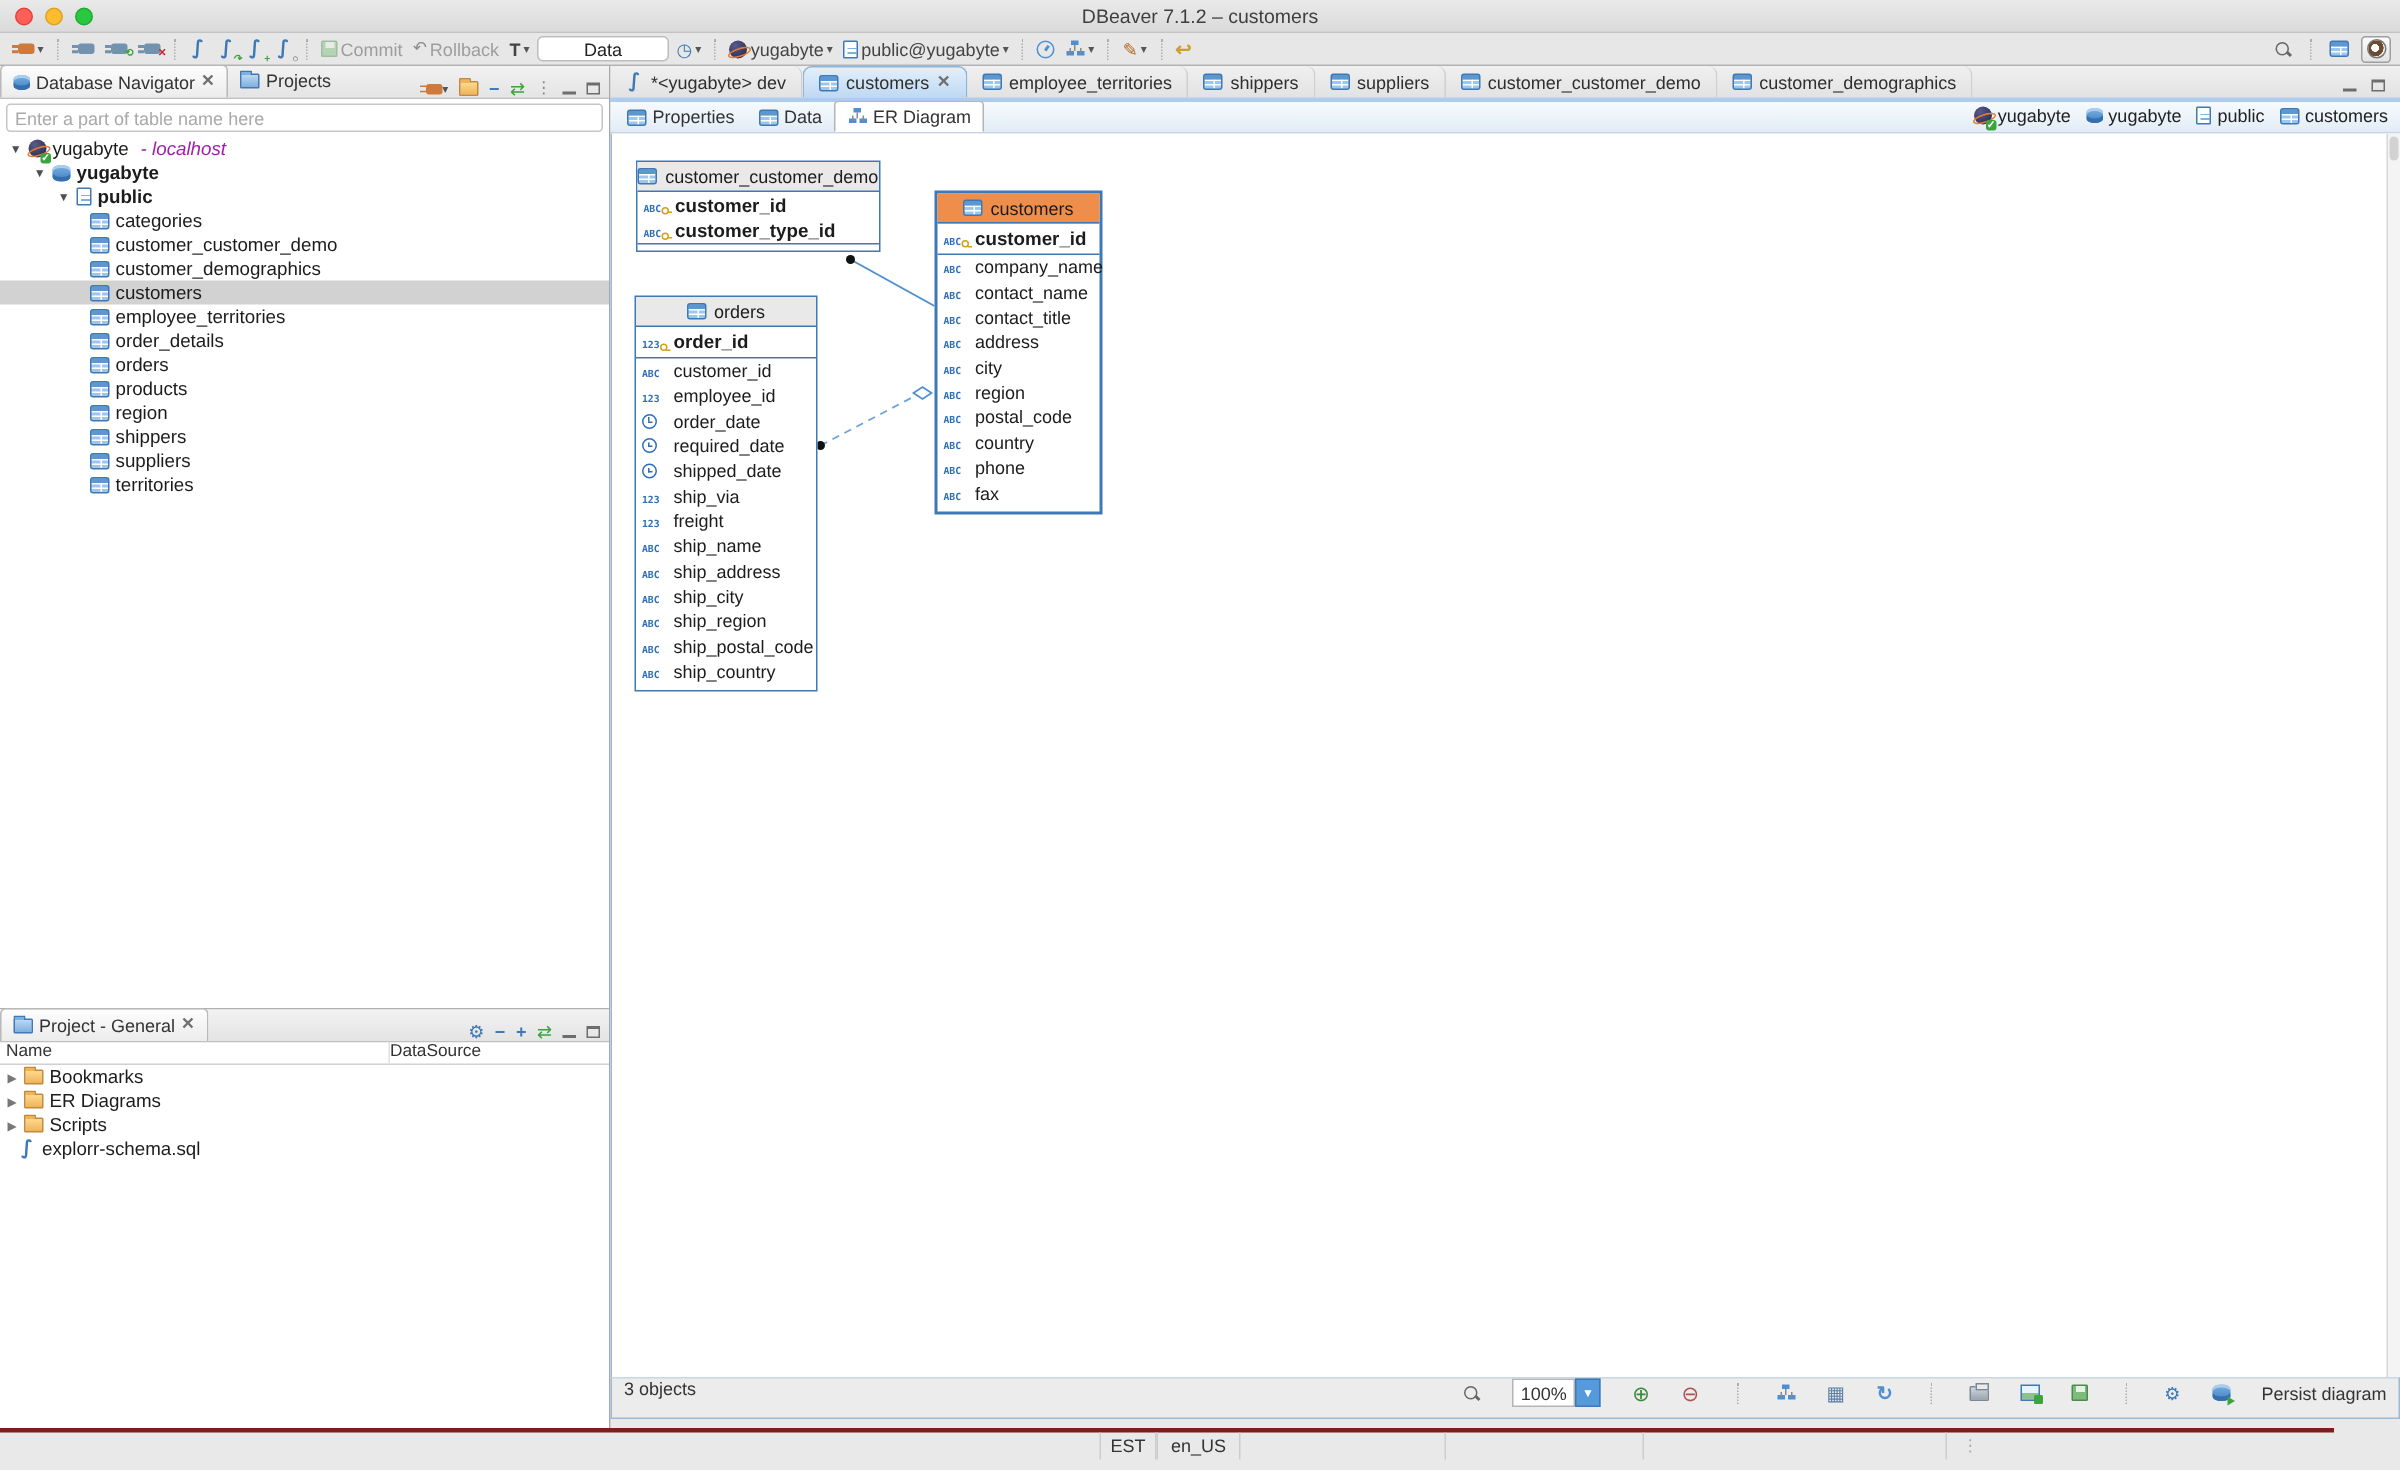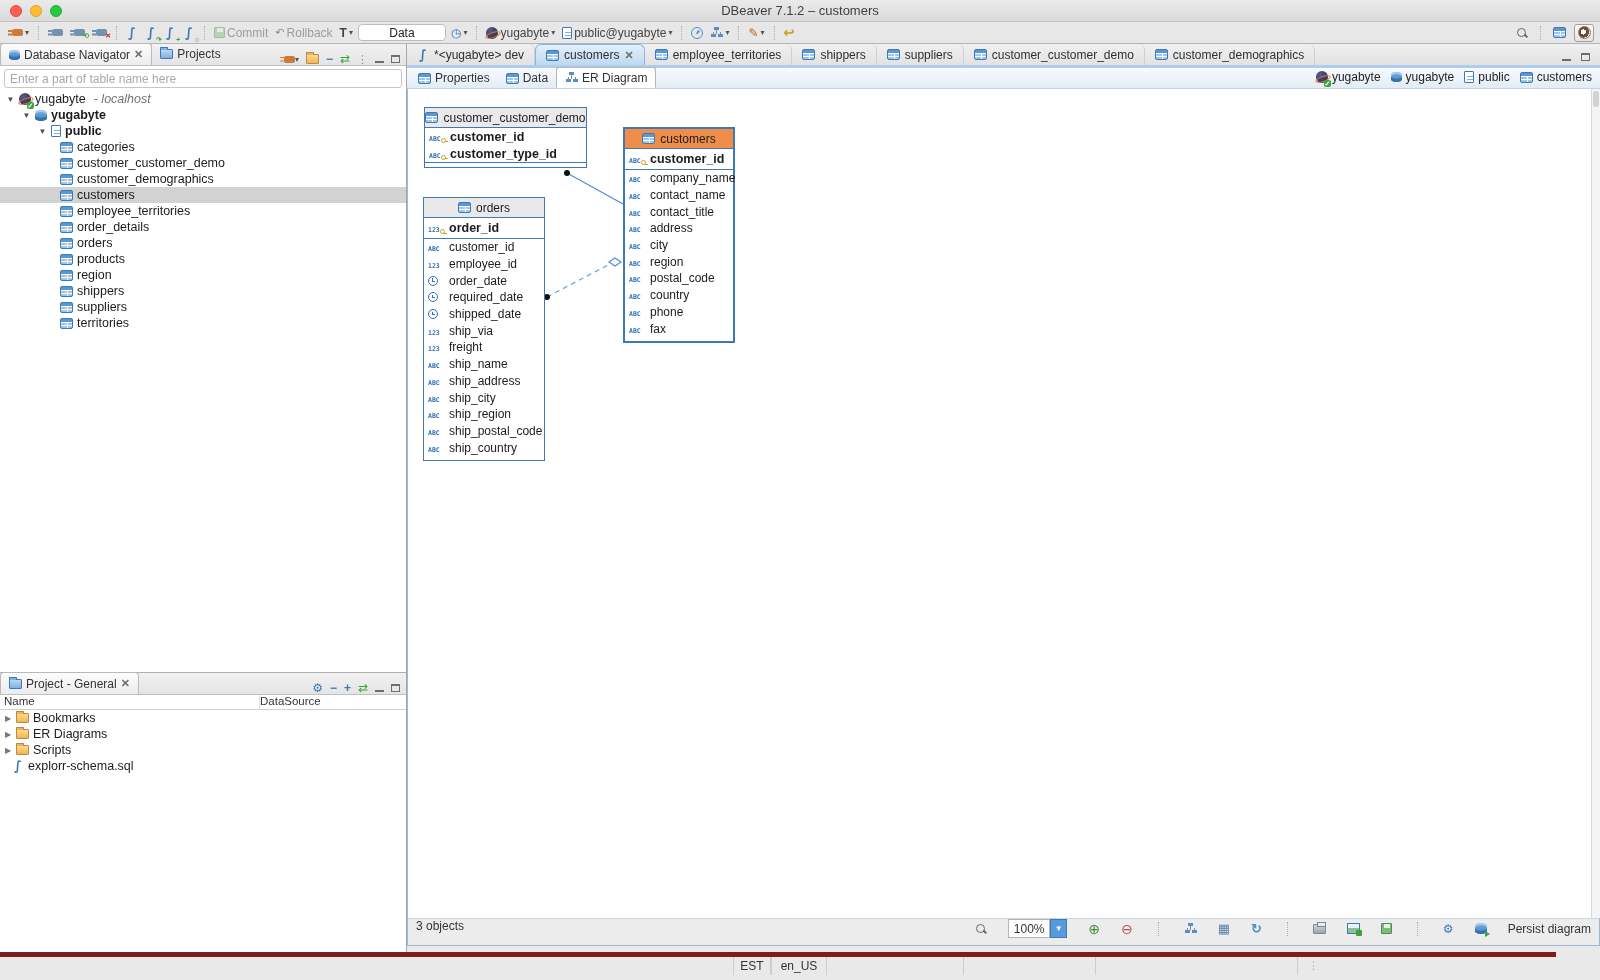--- a/index.html
+++ b/index.html
@@ -75,21 +75,21 @@
   .blue-glyph{color:#3f79b5;font-weight:bold;font-size:12px;line-height:12px;}
   .green-glyph{color:#3da33d;font-size:12px;line-height:12px;}
   .gray-glyph{color:#8a8a8a;font-size:11px;line-height:11px;}
   #filterbox{margin:3px 4px;height:19px;border:1px solid #c6c6c6;border-radius:3px;background:#fff;display:flex;align-items:center;padding:0 5px;}
   #filterbox input{border:none;outline:none;width:100%;font-size:12px;color:#333;background:transparent;}
   #filterbox input::placeholder{color:#a9a9a9;}
   .tree{font-size:12.5px;}
   .trow{height:16px;display:flex;align-items:center;gap:4px;white-space:nowrap;}
   .trow .arrow{font-size:8px;color:#4d4d4d;width:9px;text-align:center;}
   .trow.sel{background:#d2d2d2;}
-  .tl-detail{color:#737373;font-style:italic;margin-left:4px;}
+  .tl-detail{color:#a21caf;font-style:italic;margin-left:4px;}
   .bold{font-weight:bold;}
 
   #project{left:0;top:628px;width:406px;height:280px;background:#fff;border-top:1px solid #b0b0b0;}
   .colhead{height:15px;border-bottom:1px solid #d0d0d0;display:flex;font-size:11.5px;color:#333;background:#fff;}
   .colhead .c1{width:260px;padding-left:4px;border-right:1px solid #e0e0e0;}
   .prow{height:16px;display:flex;align-items:center;gap:4px;padding-left:4px;font-size:12.5px;}
   .prow .arrow{font-size:8px;color:#777;width:8px;text-align:center;}
 
   
   #mtabs{left:407px;top:44px;width:1193px;height:21px;background:linear-gradient(#f0f0f0,#e2e2e2);display:flex;align-items:flex-end;}
@@ -141,21 +141,21 @@
   .ic-print{width:13px;height:10px;background:linear-gradient(#cfd6dd,#9aa5b0);border:1px solid #7d8893;border-radius:1px;}
   .ic-print::before{content:"";position:absolute;left:3px;top:-3px;width:7px;height:3px;background:#e8ecef;border:1px solid #7d8893;}
   .ic-image{width:13px;height:11px;border:1px solid #3f79b5;background:linear-gradient(#eaf3fb 50%,#8fc08f 50%);}
   .ic-image::before{content:"";position:absolute;right:-3px;bottom:-3px;width:6px;height:6px;background:#3da33d;border-radius:1px;}
   .ic-save{width:11px;height:11px;background:#7dbb7d;border:1px solid #4e8a4e;border-radius:1px;}
   .ic-save::before{content:"";position:absolute;left:2px;top:0;width:6px;height:4px;background:#e6f2e6;}
   .ic-dbsync{width:12px;height:11px;border-radius:6px/3px;background:linear-gradient(#7ab2e2,#3f7ec0);box-shadow:inset 0 2px 0 #a8cdef,inset 0 -3px 0 #356fae;}
   .ic-dbsync::after{content:"";position:absolute;right:-3px;bottom:-3px;width:0;height:0;border-left:5px solid #3da33d;border-top:3px solid transparent;border-bottom:3px solid transparent;}
 
   
-  #appsb{left:0;top:952px;width:1556px;height:28px;background:#e9e9e9;border-top:5px solid #7f1d1d;font-size:12px;color:#333;}
+  #appsb{left:0;top:952px;width:1556px;height:28px;background:#e9e9e9;border-top:3px solid #7f1d1d;font-size:12px;color:#333;}
   .sbcell{position:absolute;top:0;height:18px;display:flex;align-items:center;justify-content:center;border-left:1px solid #cdcdcd;border-right:1px solid #cdcdcd;}
   .sbsep{position:absolute;top:0;height:18px;border-left:1px solid #cdcdcd;}
   .sbdots{position:absolute;top:2px;color:#ababab;font-size:11px;letter-spacing:0;}
 </style>
 </head>
 <body>
 
 <div id="app">
 
   <div id="titlebar" class="abs">

